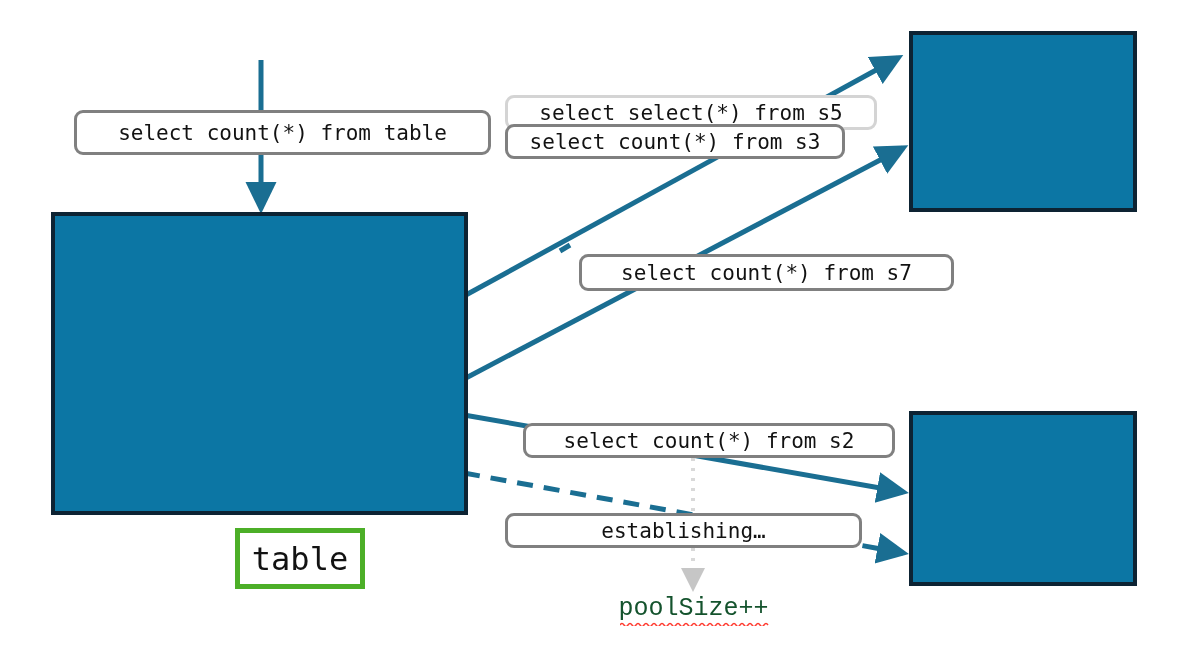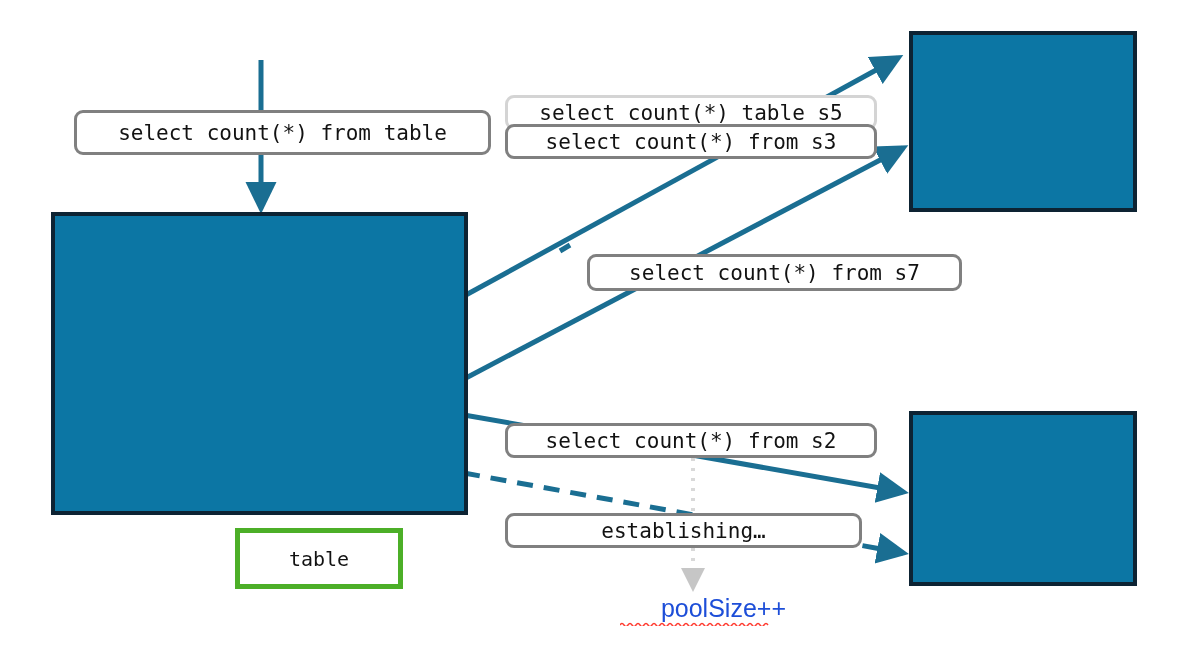--- a/index.html
+++ b/index.html
@@ -63,23 +63,23 @@
     box-sizing: border-box;
     display: flex;
     align-items: center;
     justify-content: center;
     font-family: "DejaVu Sans Mono", "Liberation Mono", monospace;
     color: #121212;
   }
   #table-node {
     left: 180px;
     top: 312px;
-    width: 168px;
+    width: 130px;
     height: 61px;
-    font-size: 20px;
+    font-size: 32px;
   }
 
   
   .pill {
     position: absolute;
     background: #ffffff;
     border: 3px solid #808080;
     border-radius: 9px;
     box-sizing: border-box;
     display: flex;
@@ -88,35 +88,35 @@
     font-family: "DejaVu Sans Mono", "Liberation Mono", monospace;
     font-size: 21px;
     color: #121212;
     white-space: nowrap;
     z-index: 4;
   }
   .pill.light { border-color: #D4D4D4; z-index: 3; }
 
   #pill-table    { left: 51px;  top: 110px; width: 417px; height: 45px; margin-left: 23px; }
   #pill-s5       { left: 505px; top: 95px;  width: 372px; height: 35px; }
-  #pill-s3       { left: 505px; top: 124px; width: 372px; height: 35px; }
-  #pill-s7       { left: 579px; top: 254px; width: 375px; height: 37px; margin-left: 8px; }
-  #pill-s2       { left: 505px; top: 423px; width: 372px; height: 35px; }
+  #pill-s3       { left: 505px; top: 124px; width: 340px; height: 35px; }
+  #pill-s7       { left: 579px; top: 254px; width: 375px; height: 37px; }
+  #pill-s2       { left: 523px; top: 423px; width: 372px; height: 35px; }
   #pill-establishing { left: 505px; top: 513px; width: 357px; height: 35px; }
 
   
   #poolsize-label {
     position: absolute;
     left: 601px;
     top: 594px;
     width: 185px;
-    text-align: right;
-    font-family: Liberation Sans, sans-serif;
+    text-align: center;
+    font-family: Liberation Mono, monospace;
     font-size: 25px;
-    color: #1d4ed8;
+    color: #14532d;
     z-index: 4;
     white-space: nowrap;
   }
   #poolsize-underline {
     position: absolute;
     left: 620px;
     top: 622px;
     width: 150px;
     height: 4px;
     z-index: 4;
@@ -164,21 +164,21 @@
   <div class="panel" id="server-group-bottom">
     
     
     
   </div>
 
   <div class="pill" id="pill-table">
     <span>select count(*) from table</span>
   </div>
   <div class="pill light" id="pill-s5">
-    <span>select count(*) table s5</span>
+    <span>select select(*) from s5</span>
   </div>
   <div class="pill" id="pill-s3">
     <span>select count(*) from s3</span>
   </div>
   <div class="pill" id="pill-s7">
     <span>select count(*) from s7</span>
   </div>
   <div class="pill" id="pill-s2">
     <span>select count(*) from s2</span>
   </div>

